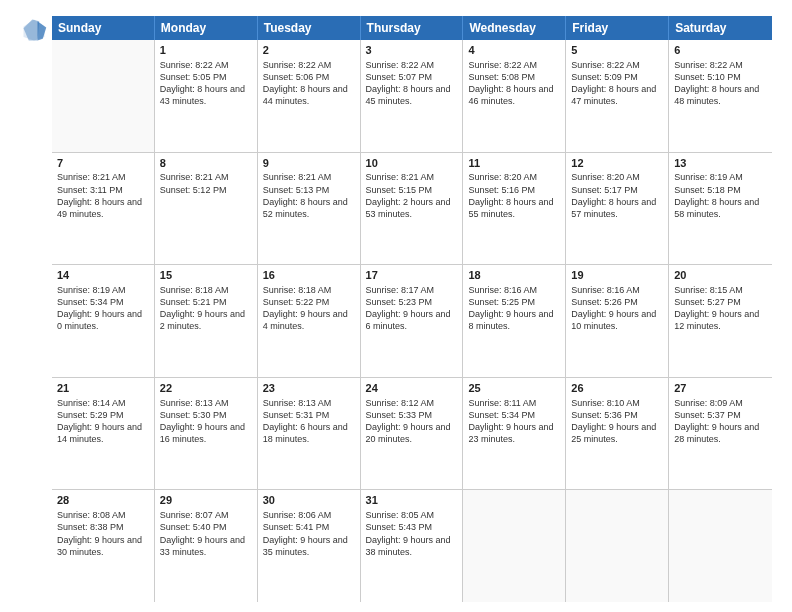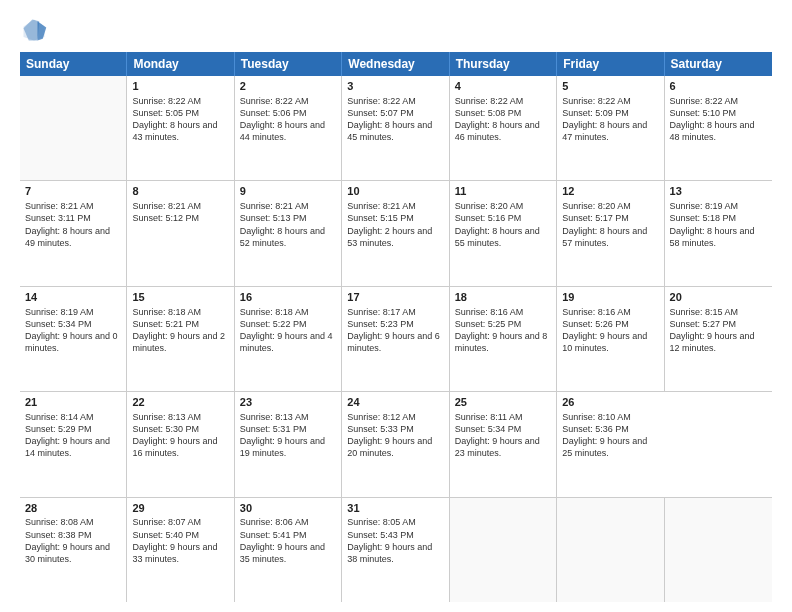--- a/index.html
+++ b/index.html
@@ -8,21 +8,21 @@
       background: #fff;
       width: 792px;
       height: 612px;
       overflow: hidden;
     }
     .page {
       width: 792px;
       height: 612px;
       padding: 16px 20px 10px 20px;
       display: flex;
-      flex-direction: column;
+      flex-direction: row;
     }
     .header {
       display: flex;
       justify-content: space-between;
       align-items: flex-start;
       margin-bottom: 8px;
     }
     .logo {
       display: flex;
       align-items: center;
@@ -123,22 +123,22 @@
       <div class="month-title"></div>
       <div class="location"></div>
     </div>
   </div>
 
   <div class="calendar">
     <div class="cal-header">
     <div class="cal-header-cell">Sunday</div>
         <div class="cal-header-cell">Monday</div>
         <div class="cal-header-cell">Tuesday</div>
+        <div class="cal-header-cell">Thursday</div>
         <div class="cal-header-cell">Wednesday</div>
-        <div class="cal-header-cell">Thursday</div>
         <div class="cal-header-cell">Friday</div>
         <div class="cal-header-cell">Saturday</div>
       </div>
     <div class="cal-body">
     <div class="cal-week">
           <div class="cal-cell empty"></div>
           <div class="cal-cell">
             <span class="day-num">1</span>
             <div class="info">Sunrise: 8:22 AM</div>
             <div class="info">Sunset: 5:05 PM</div>
@@ -272,39 +272,45 @@
           <div class="cal-cell">
             <span class="day-num">22</span>
             <div class="info">Sunrise: 8:13 AM</div>
             <div class="info">Sunset: 5:30 PM</div>
             <div class="info">Daylight: 9 hours and 16 minutes.</div>
           </div>
           <div class="cal-cell">
             <span class="day-num">23</span>
             <div class="info">Sunrise: 8:13 AM</div>
             <div class="info">Sunset: 5:31 PM</div>
-            <div class="info">Daylight: 9 hours and 19 minutes.</div>
+            <div class="info">Daylight: 6 hours and 18 minutes.</div>
           </div>
           <div class="cal-cell">
             <span class="day-num">24</span>
             <div class="info">Sunrise: 8:12 AM</div>
             <div class="info">Sunset: 5:33 PM</div>
             <div class="info">Daylight: 9 hours and 20 minutes.</div>
           </div>
           <div class="cal-cell">
             <span class="day-num">25</span>
             <div class="info">Sunrise: 8:11 AM</div>
             <div class="info">Sunset: 5:34 PM</div>
             <div class="info">Daylight: 9 hours and 23 minutes.</div>
           </div>
           <div class="cal-cell">
             <span class="day-num">26</span>
             <div class="info">Sunrise: 8:10 AM</div>
             <div class="info">Sunset: 5:36 PM</div>
             <div class="info">Daylight: 9 hours and 25 minutes.</div>
+          </div>
+          <div class="cal-cell">
+            <span class="day-num">27</span>
+            <div class="info">Sunrise: 8:09 AM</div>
+            <div class="info">Sunset: 5:37 PM</div>
+            <div class="info">Daylight: 9 hours and 28 minutes.</div>
           </div>
         </div>
         <div class="cal-week">
           <div class="cal-cell">
             <span class="day-num">28</span>
             <div class="info">Sunrise: 8:08 AM</div>
             <div class="info">Sunset: 8:38 PM</div>
             <div class="info">Daylight: 9 hours and 30 minutes.</div>
           </div>
           <div class="cal-cell">

